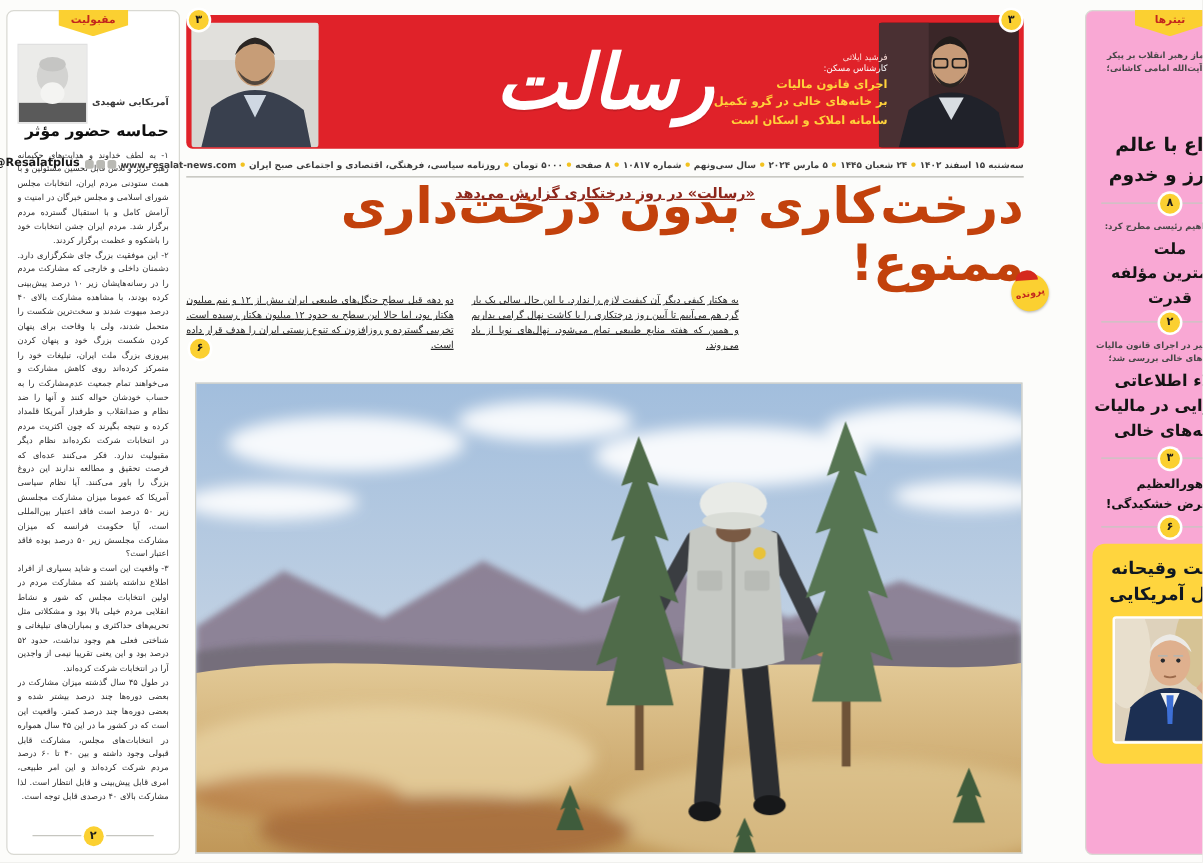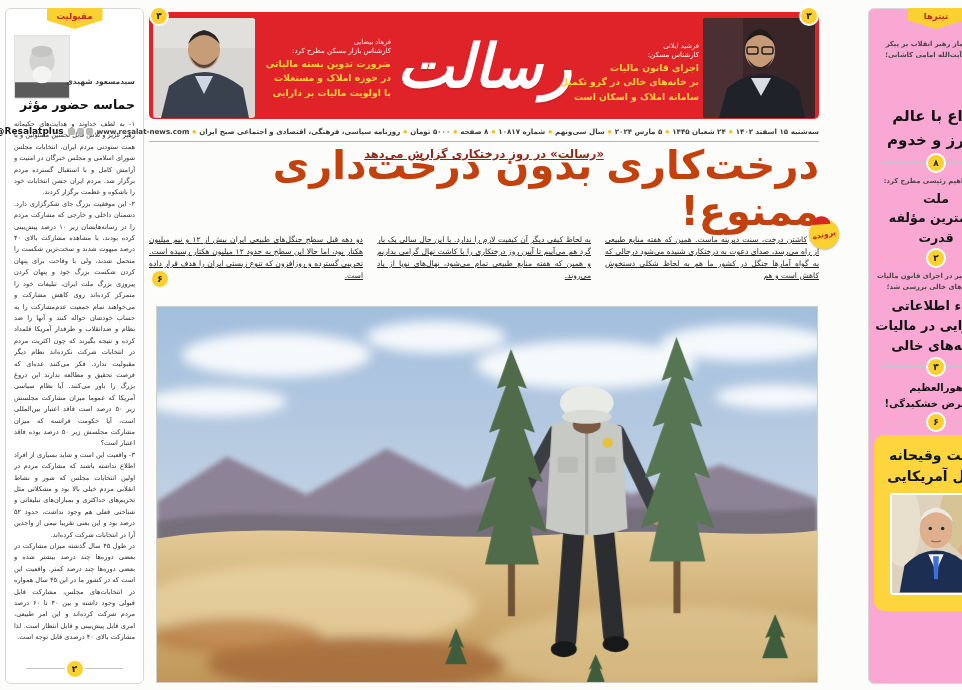--- a/index.html
+++ b/index.html
@@ -32,21 +32,21 @@
   .banner { position:absolute; left:149px; top:12px; width:670px; height:107px; background:#e02229; border-radius:5px; }
   .logo { position:absolute; inset:0; display:flex; align-items:center; justify-content:center;
           color:#ffffff; font-size:60px; font-weight:bold; direction:rtl; line-height:1;
           text-shadow:0 2px 0 rgba(0,0,0,0.08); font-style:italic; }
   .expert-photo { position:absolute; top:6px; width:102px; height:100px; border-radius:3px; overflow:hidden; }
   .expert-photo.lft { left:4px; } .expert-photo.rgt { right:4px; width:112px; }
   .corner-badge { position:absolute; top:-4px; z-index:6; }
   .corner-badge.lft { left:2px; } .corner-badge.rgt { right:2px; }
   .expert-text { position:absolute; direction:rtl; text-align:right; }
   .expert-text.lft { left:110px; top:26px; width:132px; }
-  .expert-text.rgt { right:120px; top:30px; width:142px; }
+  .expert-text.rgt { right:109px; top:30px; width:142px; }
   .expert-name { font-size:6.8px; color:#ffe3de; margin-bottom:1px; }
   .expert-role { font-size:7px; color:#ffffff; margin-bottom:2px; }
   .expert-quote { font-size:9.2px; font-weight:bold; color:#ffd23b; line-height:1.55; white-space:pre-line; }
 
   
   .dateline { position:absolute; left:149px; top:123px; width:670px; height:16px; direction:rtl;
               display:flex; align-items:center; font-size:7.1px; font-weight:bold; color:#3d3d3d; }
   .dl-item { white-space:nowrap; }
   .dl-item + .dl-item::before { content:"●"; color:#f2c21f; font-size:4.5px; margin:0 3px; vertical-align:1px; }
   .dl-spacer { flex:1; }
@@ -112,21 +112,21 @@
     <div class="tag">مقبولیت</div>
     <div class="ed-photo">
       <svg viewBox="0 0 56 64">
         <rect width="56" height="64" fill="#ebebe9"></rect>
         <rect y="48" width="56" height="16" fill="#5a5a5a"></rect>
         <ellipse cx="28" cy="26" rx="13" ry="15" fill="#d3d3d1"></ellipse>
         <ellipse cx="28" cy="40" rx="10" ry="9" fill="#f4f4f2"></ellipse>
         <ellipse cx="28" cy="16" rx="11" ry="6" fill="#c5c5c3"></ellipse>
       </svg>
     </div>
-    <div class="ed-author">سیدمسعود شهیدی</div>
+    <div class="ed-author">آمریکایی شهیدی</div>
     <div class="ed-title">حماسه حضور مؤثر</div>
     <div class="ed-body">
       <p>۱- به لطف خداوند و هدایت‌های حکیمانه رهبر عزیز و تلاش قابل تحسین مسئولین و با همت ستودنی مردم ایران، انتخابات مجلس شورای اسلامی و مجلس خبرگان در امنیت و آرامش کامل و با استقبال گسترده مردم برگزار شد. مردم ایران جشن انتخابات خود را باشکوه و عظمت برگزار کردند.</p>
       <p>۲- این موفقیت بزرگ جای شکرگزاری دارد. دشمنان داخلی و خارجی که مشارکت مردم را در رسانه‌هایشان زیر ۱۰ درصد پیش‌بینی کرده بودند، با مشاهده مشارکت بالای ۴۰ درصد مبهوت شدند و سخت‌ترین شکست را متحمل شدند، ولی با وقاحت برای پنهان کردن شکست بزرگ خود و پنهان کردن پیروزی بزرگ ملت ایران، تبلیغات خود را متمرکز کرده‌اند روی کاهش مشارکت و می‌خواهند تمام جمعیت عدم‌مشارکت را به حساب خودشان حواله کنند و آنها را ضد نظام و ضدانقلاب و طرفدار آمریکا قلمداد کرده و نتیجه بگیرند که چون اکثریت مردم در انتخابات شرکت نکرده‌اند نظام دیگر مقبولیت ندارد. فکر می‌کنند عده‌ای که فرصت تحقیق و مطالعه ندارند این دروغ بزرگ را باور می‌کنند. آیا نظام سیاسی آمریکا که عموما میزان مشارکت مجلسش زیر ۵۰ درصد است فاقد اعتبار بین‌المللی است، آیا حکومت فرانسه که میزان مشارکت مجلسش زیر ۵۰ درصد بوده فاقد اعتبار است؟</p>
       <p>۳- واقعیت این است و شاید بسیاری از افراد اطلاع نداشته باشند که مشارکت مردم در اولین انتخابات مجلس که شور و نشاط انقلابی مردم خیلی بالا بود و مشکلاتی مثل تحریم‌های حداکثری و بمباران‌های تبلیغاتی و شناختی فعلی هم وجود نداشت، حدود ۵۲ درصد بود و این یعنی تقریبا نیمی از واجدین آرا در انتخابات شرکت کرده‌اند.</p>
       <p>در طول ۴۵ سال گذشته میزان مشارکت در بعضی دوره‌ها چند درصد بیشتر شده و بعضی دوره‌ها چند درصد کمتر. واقعیت این است که در کشور ما در این ۴۵ سال همواره در انتخابات‌های مجلس، مشارکت قابل قبولی وجود داشته و بین ۴۰ تا ۶۰ درصد مردم شرکت کرده‌اند و این امر طبیعی، امری قابل پیش‌بینی و قابل انتظار است. لذا مشارکت بالای ۴۰ درصدی قابل توجه است.</p>
     </div>
     <div class="ed-foot rule-badge">
       <div class="badge">۲</div>
     </div>
@@ -139,27 +139,20 @@
     <div class="expert-photo lft">
       <svg viewBox="0 0 102 100">
         <rect width="102" height="100" fill="#d7d6d2"></rect>
         <rect width="102" height="30" fill="#e1e0dc"></rect>
         <path d="M8,100 L16,68 Q34,54 51,54 Q70,54 90,70 L96,100 Z" fill="#39404e"></path>
         <polygon points="42,58 60,58 51,76" fill="#cfd8e2"></polygon>
         <ellipse cx="51" cy="32" rx="16" ry="19" fill="#c79d77"></ellipse>
         <path d="M35,26 Q51,8 67,26 Q63,14 51,12 Q39,14 35,26 Z" fill="#2b2623"></path>
         <path d="M37,38 Q51,56 65,38 Q60,50 51,50 Q42,50 37,38 Z" fill="#33302c" opacity="0.8"></path>
       </svg>
-    </div>
-    <div class="expert-text lft">
-      <div class="expert-name">فرهاد بیضایی</div>
-      <div class="expert-role">کارشناس بازار مسکن مطرح کرد:</div>
-      <div class="expert-quote">ضرورت تدوین بسته مالیاتی
-در حوزه املاک و مستغلات
-با اولویت مالیات بر دارایی</div>
     </div>
 
     <div class="corner-badge rgt badge">۳</div>
     <div class="expert-photo rgt">
       <svg viewBox="0 0 112 100">
         <rect width="112" height="100" fill="#35२426" fill-opacity="1"></rect>
         <rect width="112" height="100" fill="#3a2628"></rect>
         <rect width="40" height="100" fill="#4a3033"></rect>
         <path d="M16,100 L24,70 Q42,56 58,56 Q78,56 96,72 L102,100 Z" fill="#20222a"></path>
         <polygon points="48,60 68,60 58,78" fill="#d8dde2"></polygon>
@@ -197,22 +190,22 @@
     </span>
     <span class="dl-handle">@Resalatplus</span>
   </div>
   <div class="center-rule"></div>
 
   <div class="kicker">«رسالت» در روز درختکاری گزارش می‌دهد</div>
   <div class="headline">درخت‌کاری بدون درخت‌داری ممنوع!</div>
   <div class="file-badge">پرونده</div>
 
   <div class="lead-cols">
-    <div class="lead-col"><span class="lead-bullet"></span><span>کاشتن درخت، سنت دیرینه ماست. همین که هفته منابع طبیعی از راه می‌رسد، صدای دعوت به درختکاری شنیده می‌شود درحالی که به گواه آمارها جنگل در کشور ما هم به لحاظ شکلی دستخوش کاهش است و هم</span></div>
-    <div class="lead-col"><span>به لحاظ کیفی دیگر آن کیفیت لازم را ندارد. با این حال سالی یک بار گرد هم می‌آییم تا آیین روز درختکاری را با کاشت نهال گرامی بداریم و همین که هفته منابع طبیعی تمام می‌شود، نهال‌های نوپا از یاد می‌روند.</span></div>
+    <div class="lead-col"><span class="lead-bullet"></span></div>
+    <div class="lead-col"><span>به هکتار کیفی دیگر آن کیفیت لازم را ندارد. با این حال سالی یک بار گرد هم می‌آییم تا آیین روز درختکاری را با کاشت نهال گرامی بداریم و همین که هفته منابع طبیعی تمام می‌شود، نهال‌های نوپا از یاد می‌روند.</span></div>
     <div class="lead-col"><span>دو دهه قبل سطح جنگل‌های طبیعی ایران بیش از ۱۲ و نیم میلیون هکتار بود، اما حالا این سطح به حدود ۱۲ میلیون هکتار رسیده است. تخریبی گسترده و روزافزون که تنوع زیستی ایران را هدف قرار داده است.</span></div>
   </div>
   <div class="badge badge-six">۶</div>
 
   <div class="main-photo">
     <svg viewBox="0 0 662 376" preserveAspectRatio="none">
       <defs>
         <linearGradient id="sky" x1="0" y1="0" x2="0" y2="1">
           <stop offset="0" stop-color="#a2bedd"></stop>
             <stop offset="1" stop-color="#dbe1e8"></stop>

